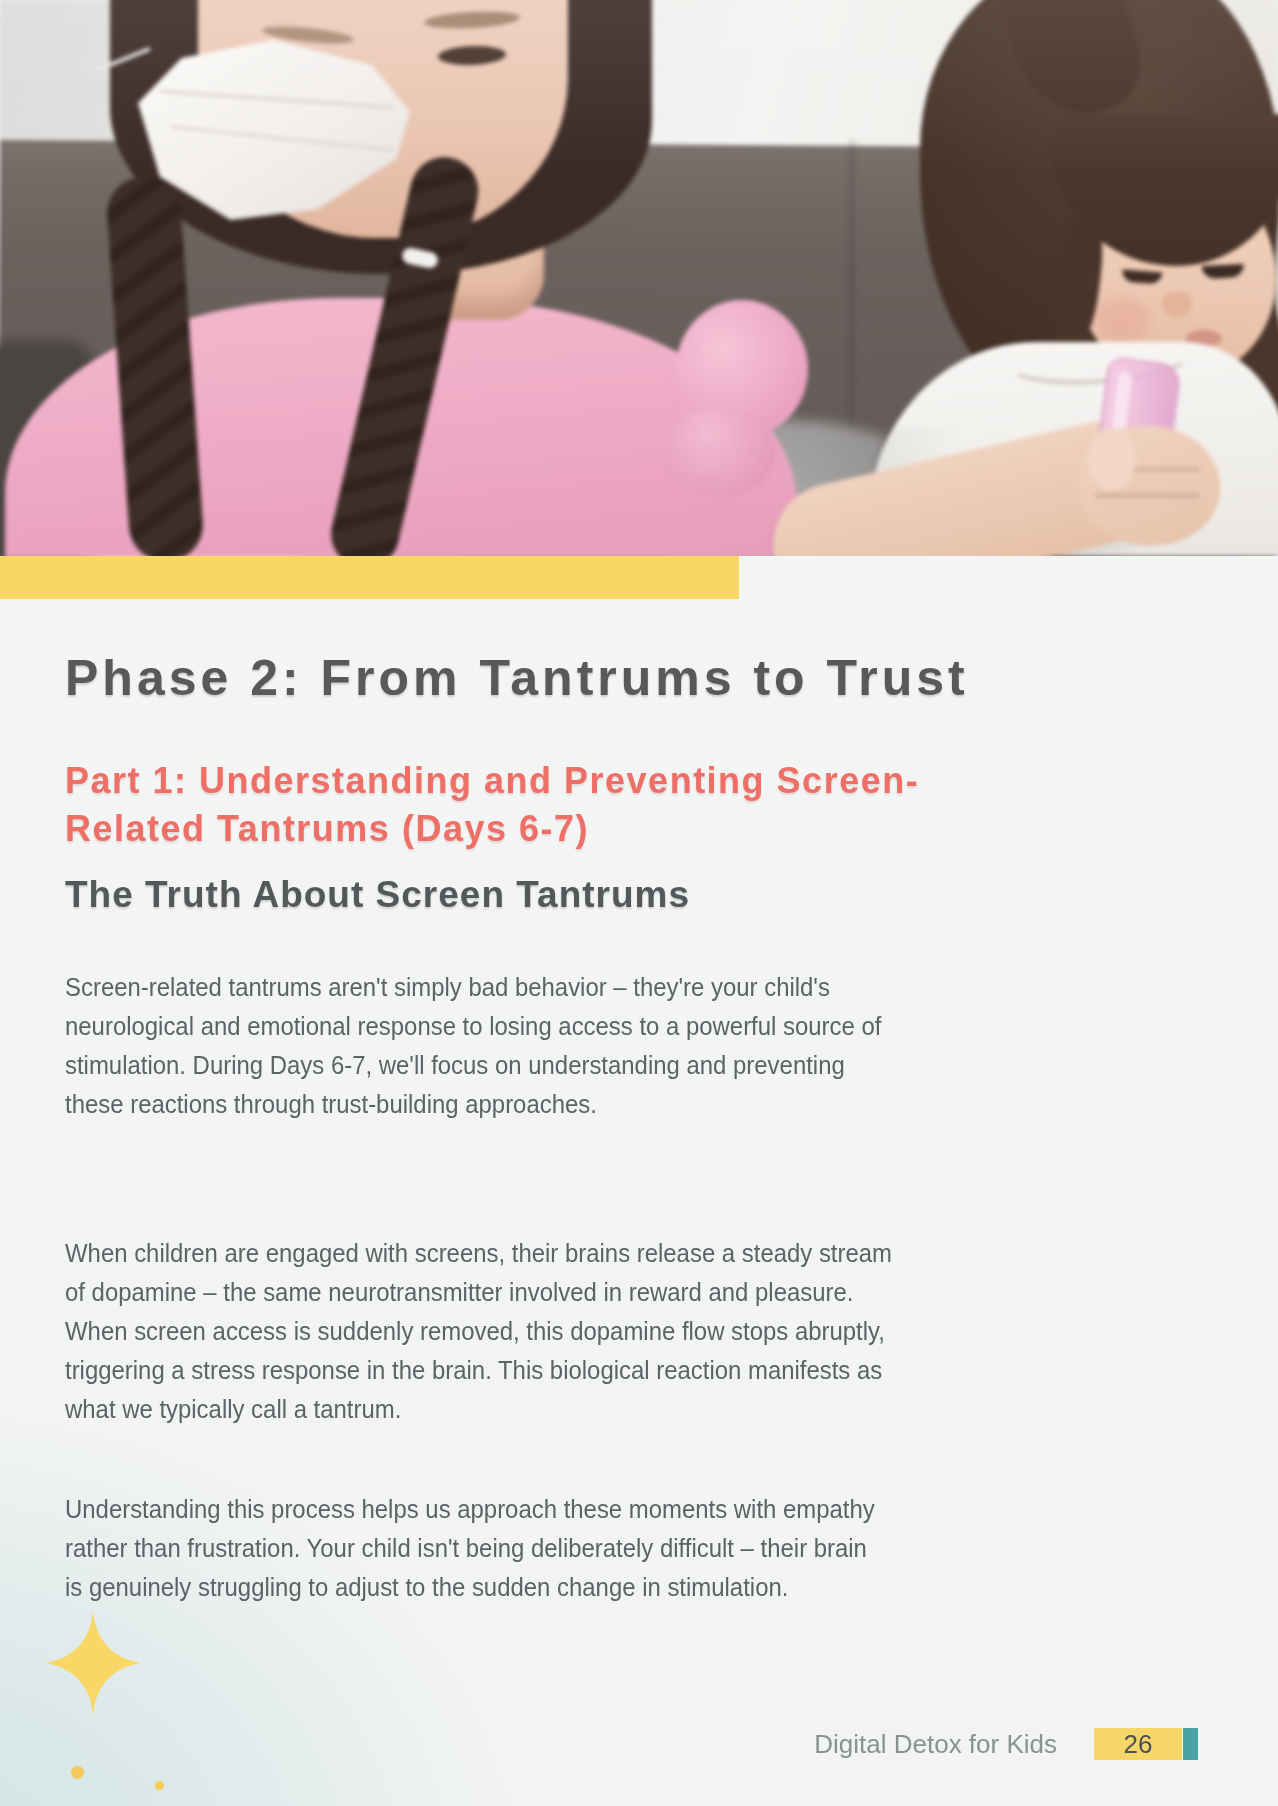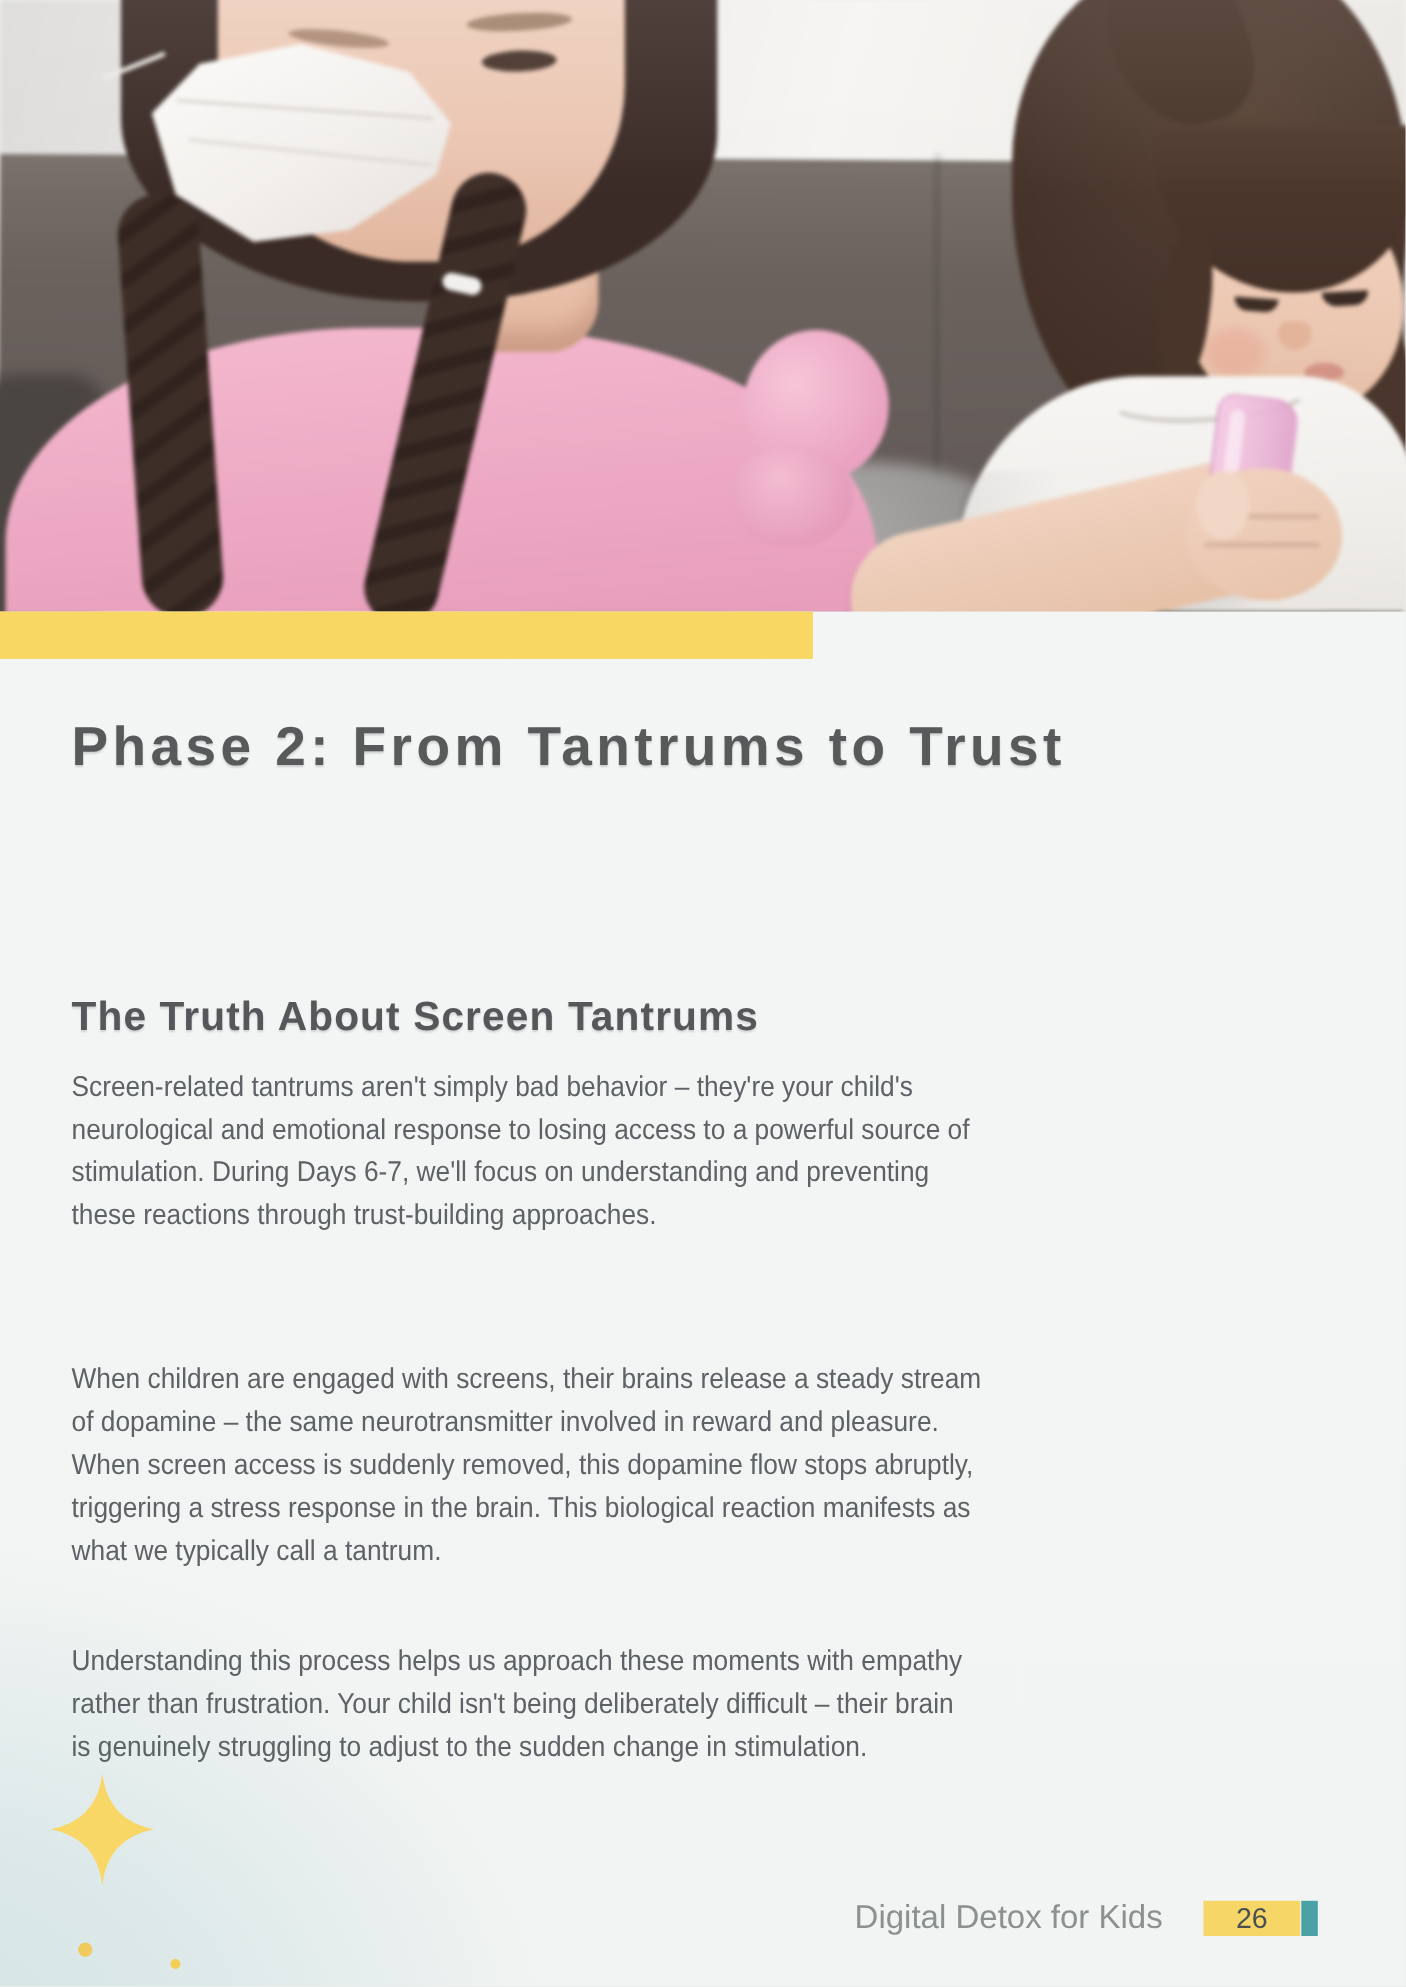--- a/index.html
+++ b/index.html
@@ -62,31 +62,31 @@
   .t-hand{left:1078px;top:426px;width:142px;height:120px;border-radius:46% 50% 48% 52%;background:linear-gradient(160deg,#f1d4c2,#e7c2a9);}
   .t-hand .f1,.t-hand .f2{left:12%;width:74%;height:5px;border-radius:4px;background:rgba(122,80,60,.18);}
   .t-hand .f1{top:34%}.t-hand .f2{top:56%}
   .t-thumb{left:1088px;top:428px;width:48px;height:62px;border-radius:50%;background:#f2d7c6;}
   .hero-sheen{inset:0;background:linear-gradient(180deg,rgba(255,255,255,.10),rgba(255,255,255,0) 32%);position:absolute;}
   
   .yellow-bar{position:absolute;left:0;top:556px;width:739px;height:43px;background:#f8d863;}
   .content-h1{position:absolute;left:65px;top:650px;width:1150px;margin:0;font-size:50px;line-height:56px;font-weight:700;letter-spacing:4px;color:#58595a;text-shadow:0 2px 2px rgba(0,0,0,.16);}
   .content-h2{position:absolute;left:65px;top:757px;width:1000px;margin:0;font-size:36px;line-height:48px;font-weight:700;letter-spacing:1.5px;color:#ee6f66;white-space:pre-line;text-shadow:0 2px 2px rgba(120,30,30,.14);}
   .content-h3{position:absolute;left:65px;width:1000px;margin:0;font-size:37px;line-height:42px;font-weight:700;letter-spacing:1px;color:#55585a;text-shadow:0 2px 2px rgba(0,0,0,.14);}
-  .h3-a{top:903px;} .h3-b{top:1166px;}
+  .h3-a{top:874px;} .h3-b{top:1166px;}
   .body-p{position:absolute;left:65px;width:1045px;margin:0;font-size:26px;line-height:39px;color:#5c6265;white-space:pre-line;transform:scaleX(.92);transform-origin:left top;}
   .p-1{top:968px;} .p-2{top:1234px;} .p-3{top:1490px;}
   
   .sparkle{position:absolute;left:46px;top:1612px;width:94px;height:102px;}
   .dot{position:absolute;border-radius:50%;background:#f1c95c;}
   .dot-1{left:71px;top:1766px;width:13px;height:13px;}
   .dot-2{left:155px;top:1781px;width:9px;height:9px;background:#f3cd54;}
   
   .footer{position:absolute;top:1728px;right:80px;height:32px;display:flex;align-items:center;}
-  .footer-label{font-size:30px;color:#8b9091;margin-right:37px;}
+  .footer-label{font-size:26px;color:#8b9091;margin-right:37px;}
   .page-badge{width:88px;height:32px;background:#f6d667;color:#4b5052;font-size:26px;display:flex;align-items:center;justify-content:center;margin-right:1px;}
   .teal-bar{width:15px;height:32px;background:#4ba2a6;}
 </style>
 </head>
 <body>
 
 <div class="page">
 
   <div class="hero">
     <div class="art">
@@ -143,20 +143,22 @@
         <div class="f2"></div>
       </div>
       <div class="t-thumb"></div>
     </div>
     <div class="hero-sheen"></div>
   </div>
 
   <div class="yellow-bar"></div>
 
   <h1 class="content-h1">Phase 2: From Tantrums to Trust</h1>
+  <h2 class="content-h2">Part 1: Understanding and Preventing Screen-
+Related Tantrums (Days 6-7)</h2>
 
   <h3 class="content-h3 h3-a">The Truth About Screen Tantrums</h3>
   <p class="body-p p-1">Screen-related tantrums aren't simply bad behavior – they're your child's
 neurological and emotional response to losing access to a powerful source of
 stimulation. During Days 6-7, we'll focus on understanding and preventing
 these reactions through trust-building approaches.</p>
 
   <p class="body-p p-2">When children are engaged with screens, their brains release a steady stream
 of dopamine – the same neurotransmitter involved in reward and pleasure.
 When screen access is suddenly removed, this dopamine flow stops abruptly,

